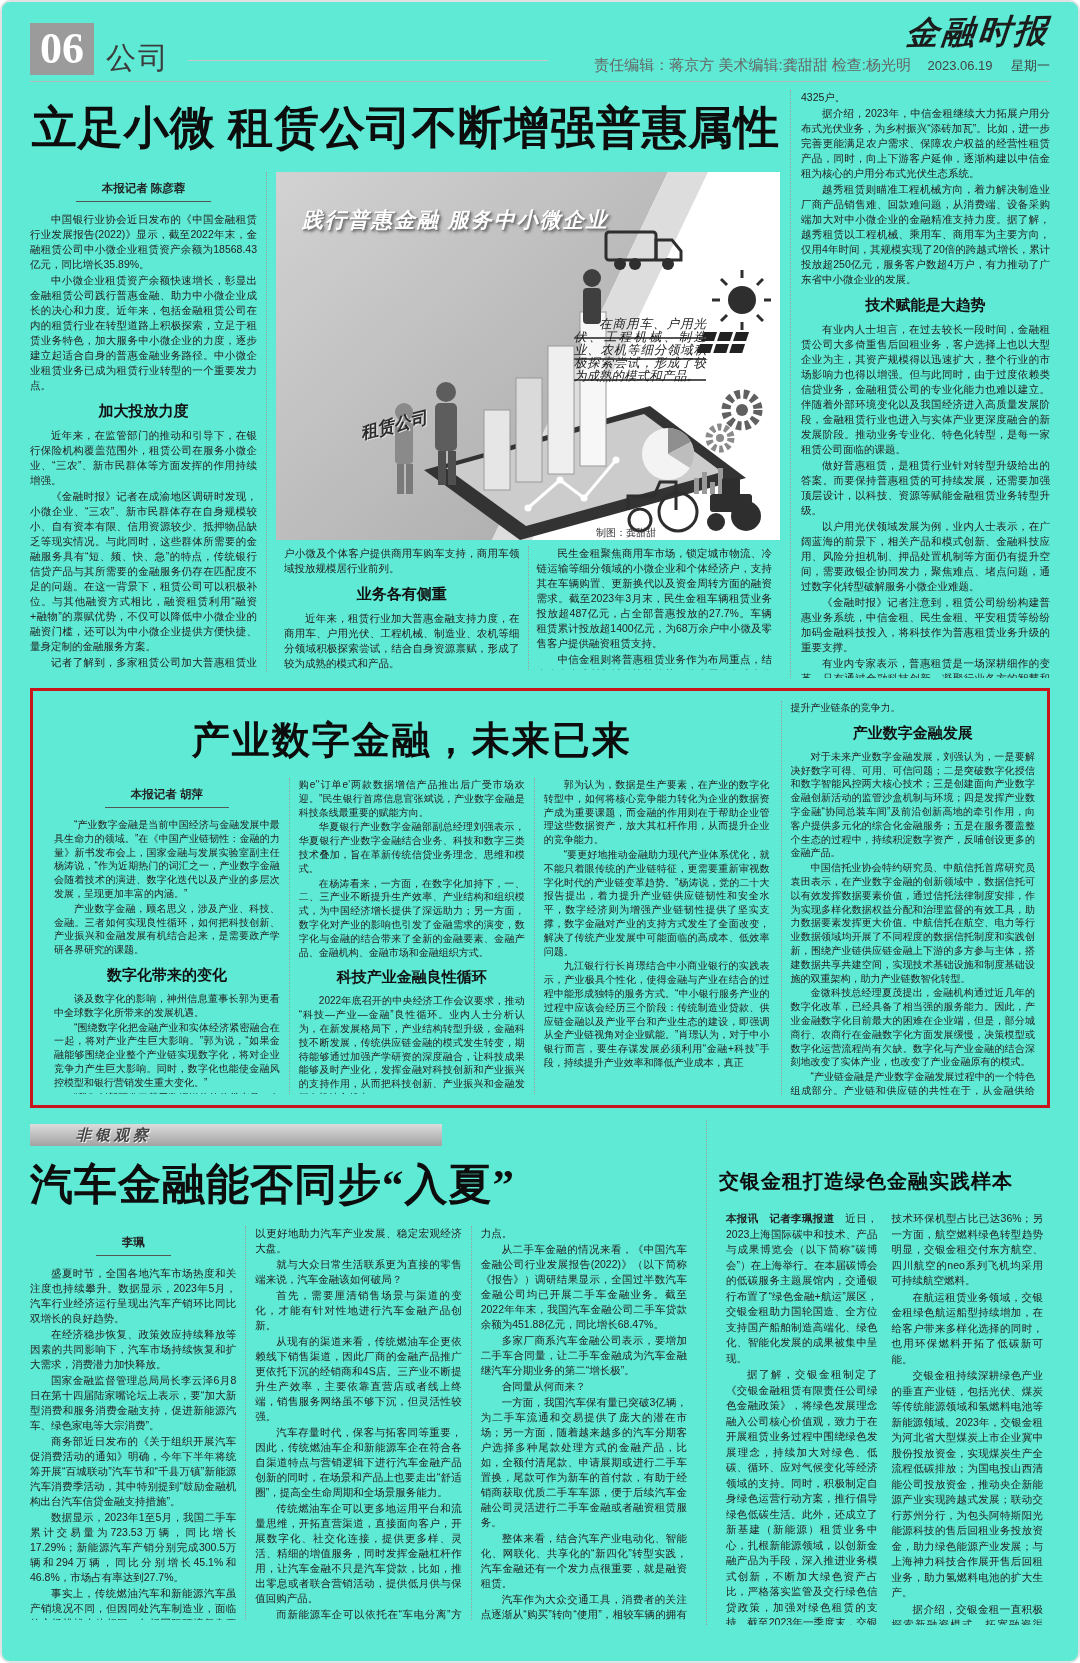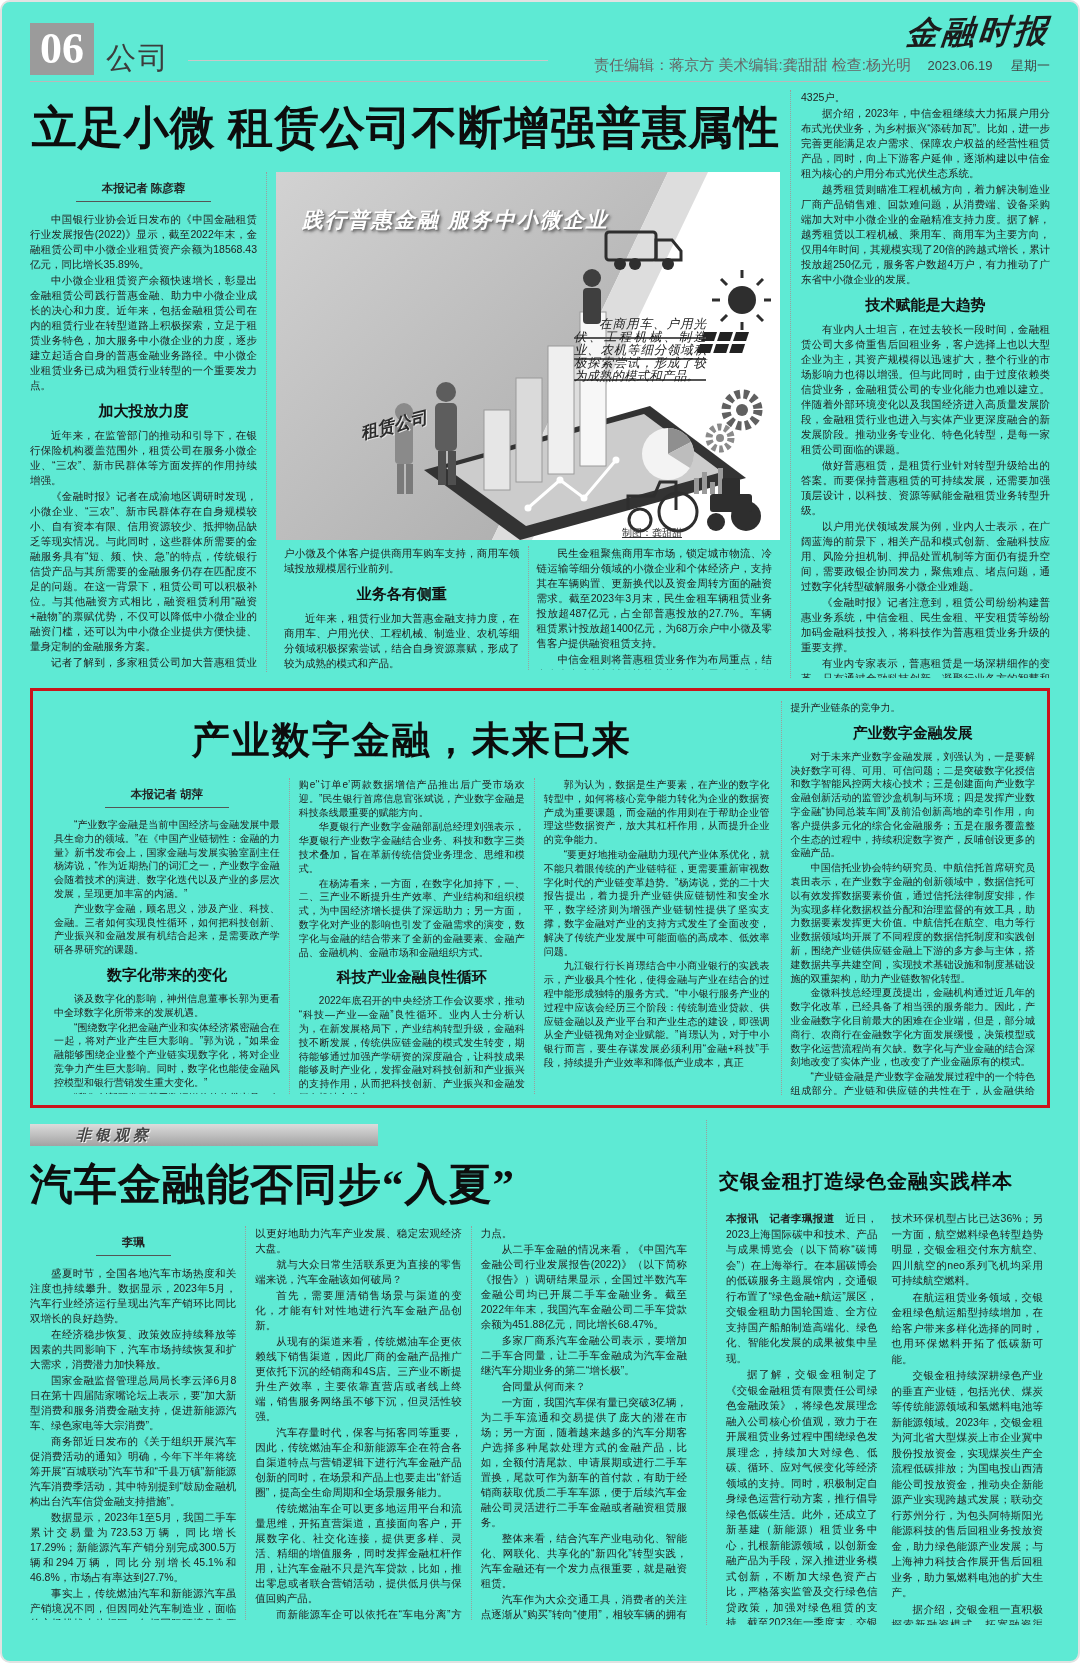--- a/index.html
+++ b/index.html
@@ -38,36 +38,36 @@
   .mid-cols .col { flex:1; padding:0 8px; }
   .mid-cols .col + .col { border-left:1px dotted #9d9d9d; }
   .a1-right { width:260px; padding-left:10px; overflow:hidden; }
 
   
   .illus { position:relative; height:368px; overflow:hidden; background:#fff; }
   .illus svg { position:absolute; inset:0; }
   .slogan { position:absolute; left:26px; top:34px; font-size:21px; font-weight:900; font-style:italic; color:#fff; letter-spacing:2px; text-shadow:1px 1px 0 #7a7a7a, 2px 2px 3px #606060; }
   .tablet-label { position:absolute; left:84px; top:242px; transform:rotate(-14deg); font-size:17px; font-weight:900; font-style:italic; color:#2b2b2b; text-shadow:1px 1px 0 #e5e5e5; }
   .illus-note { position:absolute; right:74px; top:146px; width:132px; font-family:Liberation Serif, serif; font-style:italic; font-size:12.5px; line-height:13px; color:#222; text-align:justify; text-indent:2em; background-image:repeating-linear-gradient(to bottom, transparent 0 19.5px, #555 19.5px 21px); }
-  .illus-credit { position:absolute; left:346px; bottom:0; font-size:10px; color:#333;text-decoration:underline; }
+  .illus-credit { position:absolute; left:320px; bottom:0; font-size:10px; color:#333; }
 
   
   .redbox { display:flex; border:3px solid #c9151c; margin-top:10px; height:420px; padding:10px 12px; overflow:hidden; }
   .rb-left { flex:3; }
   .headline2 { font-family:"Liberation Serif","DejaVu Serif",serif; font-size:38px; font-weight:900; color:#0d0d0d; text-align:center; letter-spacing:2px; margin:14px 0 12px; }
   .rb-cols { display:flex; height:316px; overflow:hidden; }
   .rb-cols .col { flex:1; padding:0 9px; overflow:hidden; }
   .rb-cols .col + .col { border-left:1px dotted #9d9d9d; }
   .rb-c4 { flex:1; padding:0 0 0 9px; margin-left:2px; overflow:hidden; }
   .redbox p { font-size:10px; line-height:13.8px; }
 
   
   .bottom { display:flex; margin-top:12px; height:505px; overflow:hidden; }
   .a3 { width:676px; padding-right:10px; }
-  .tagbar { width:348px; height:22px; background:linear-gradient(to bottom,#dcdcdc,#a2a2a2); margin:4px 0 10px; line-height:22px; }
+  .tagbar { width:412px; height:22px; background:linear-gradient(to bottom,#dcdcdc,#a2a2a2); margin:4px 0 10px; line-height:22px; }
   .tag { margin-left:46px; font-size:15px; font-weight:900; font-style:italic; color:#454545; letter-spacing:4px; text-shadow:1px 1px 0 #f0f0f0; }
   .headline3 { font-family:"Liberation Serif","DejaVu Serif",serif; font-size:43px; font-weight:900; color:#0d0d0d; letter-spacing:1px; margin:2px 0 12px; }
   .a3-cols { display:flex; height:394px; overflow:hidden; }
   .a3-cols .col { flex:1; padding:0 9px; overflow:hidden; }
   .a3-cols .col + .col { border-left:1px dotted #9d9d9d; }
   .a3-cols .col:first-child { padding-left:0; }
   .a4 { flex:1; border-left:1px dotted #9d9d9d; padding-left:12px; }
   .headline4 { font-size:20px; font-weight:900; color:#0d0d0d; margin:48px 0 16px; letter-spacing:1px; }
   .a4-cols { display:flex; height:420px; overflow:hidden; }
   .a4-cols .col { flex:1; padding:0 7px; overflow:hidden; }

